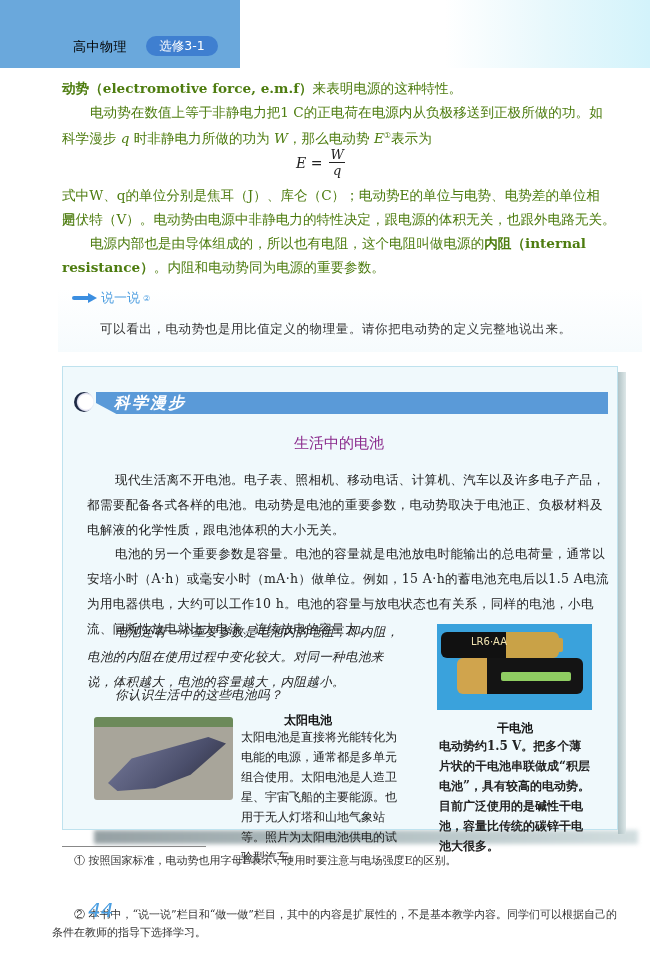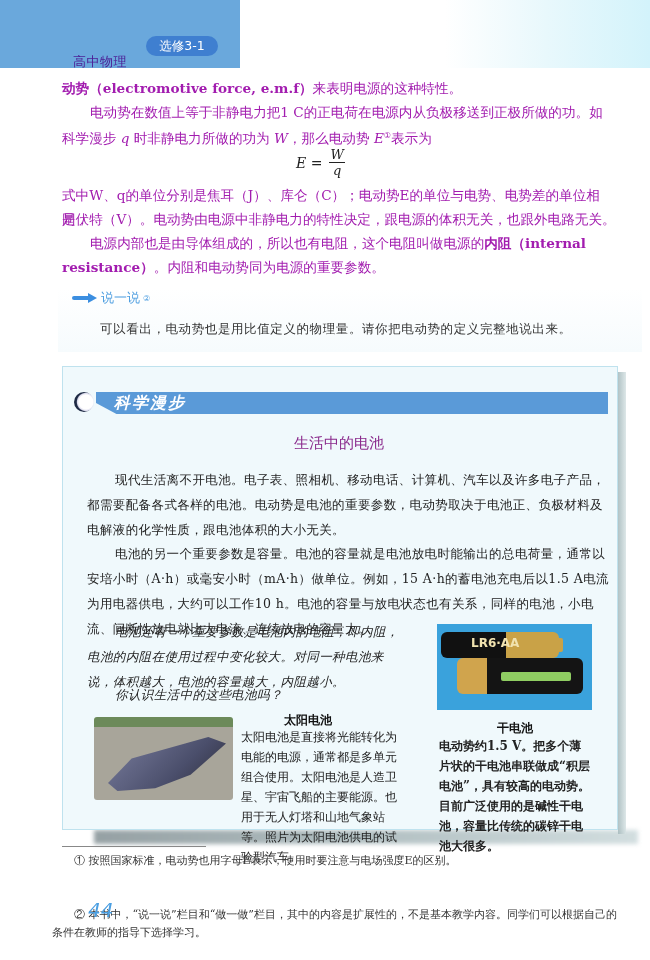--- a/index.html
+++ b/index.html
@@ -8,30 +8,30 @@
 
   .header-right {
     position: absolute; left: 240px; top: 0; width: 410px; height: 68px;
     background: linear-gradient(90deg, #ffffff 0%, #ffffff 50%, #e8f8fc 75%, #d3f3fb 100%);
   }
   .header-block {
     position: absolute; left: 0; top: 0; width: 240px; height: 68px;
     background: #6aa8dc;
   }
   .header-subject {
-    position: absolute; left: 73px; top: 53px; font-size: 13px; color: #4c1d95;
+    position: absolute; left: 73px; top: 38px; font-size: 13px; color: #000000;
     font-family: Liberation Serif, serif; letter-spacing: 0.5px;
   }
   .header-pill {
     position: absolute; left: 146px; top: 36px; width: 72px; height: 20px;
     border-radius: 10px; background: #3f7fd0; color: #fff;
     font-family: "DejaVu Sans", sans-serif; font-size: 12.5px; line-height: 20px; text-align: center;
   }
 
-  .body-text { position: absolute; left: 62px; width: 560px; font-size: 13.6px; line-height: 24px; color: #a21caf; }
+  .body-text { position: absolute; left: 62px; width: 560px; font-size: 13.6px; line-height: 24px; color: #4d7c0f; }
   .indent { text-indent: 28px; }
   .bold { font-weight: bold; }
   .ital { font-style: italic; }
   sup.fn { font-size: 8px; vertical-align: 5px; }
 
   .formula {
     position: absolute; left: 296px; top: 136px; font-size: 14px; font-style: italic;
     display: flex; align-items: center; gap: 6px;
   }
   .frac { display: inline-flex; flex-direction: column; align-items: center; font-style: italic; }
@@ -87,21 +87,21 @@
 
   .dry-photo {
     position: absolute; left: 437px; top: 624px; width: 155px; height: 86px;
     background: #3aa2dc; overflow: hidden;
   }
   .battery { position: absolute; border-radius: 6px; }
   .bat1 { left: 4px; top: 8px; width: 118px; height: 26px; background: linear-gradient(90deg, #111 0 55%, #c9a247 55% 100%); }
   .bat1-tip { position: absolute; left: 120px; top: 14px; width: 6px; height: 14px; background: #c9a247; border-radius: 2px; }
   .bat2 { left: 20px; top: 34px; width: 126px; height: 36px; background: linear-gradient(90deg, #d0a44d 0 24%, #141414 24% 100%); }
   .bat2-band { position: absolute; left: 64px; top: 48px; width: 70px; height: 9px; background: #8fcd62; border-radius: 2px; }
-  .bat-label { position: absolute; left: 34px; top: 12px; font-size: 12px; color: #f1e3b0; font-family: "DejaVu Sans", sans-serif; font-weight: bold; }
+  .bat-label { position: absolute; left: 34px; top: 12px; font-size: 10px; color: #f1e3b0; font-family: "DejaVu Sans", sans-serif; font-weight: normal; }
 
   .solar-photo {
     position: absolute; left: 94px; top: 717px; width: 139px; height: 83px; border-radius: 3px;
     background: linear-gradient(180deg, #6c8a5a 0 12%, #a8a59a 12% 100%); overflow: hidden;
   }
   .solar-car {
     position: absolute; left: 14px; top: 20px; width: 118px; height: 54px;
     background: linear-gradient(135deg, #7a7e9e, #4b4f6c 60%, #2a2b38);
     clip-path: polygon(0 85%, 20% 40%, 85% 0, 100% 12%, 70% 70%, 40% 95%, 8% 100%);
   }

